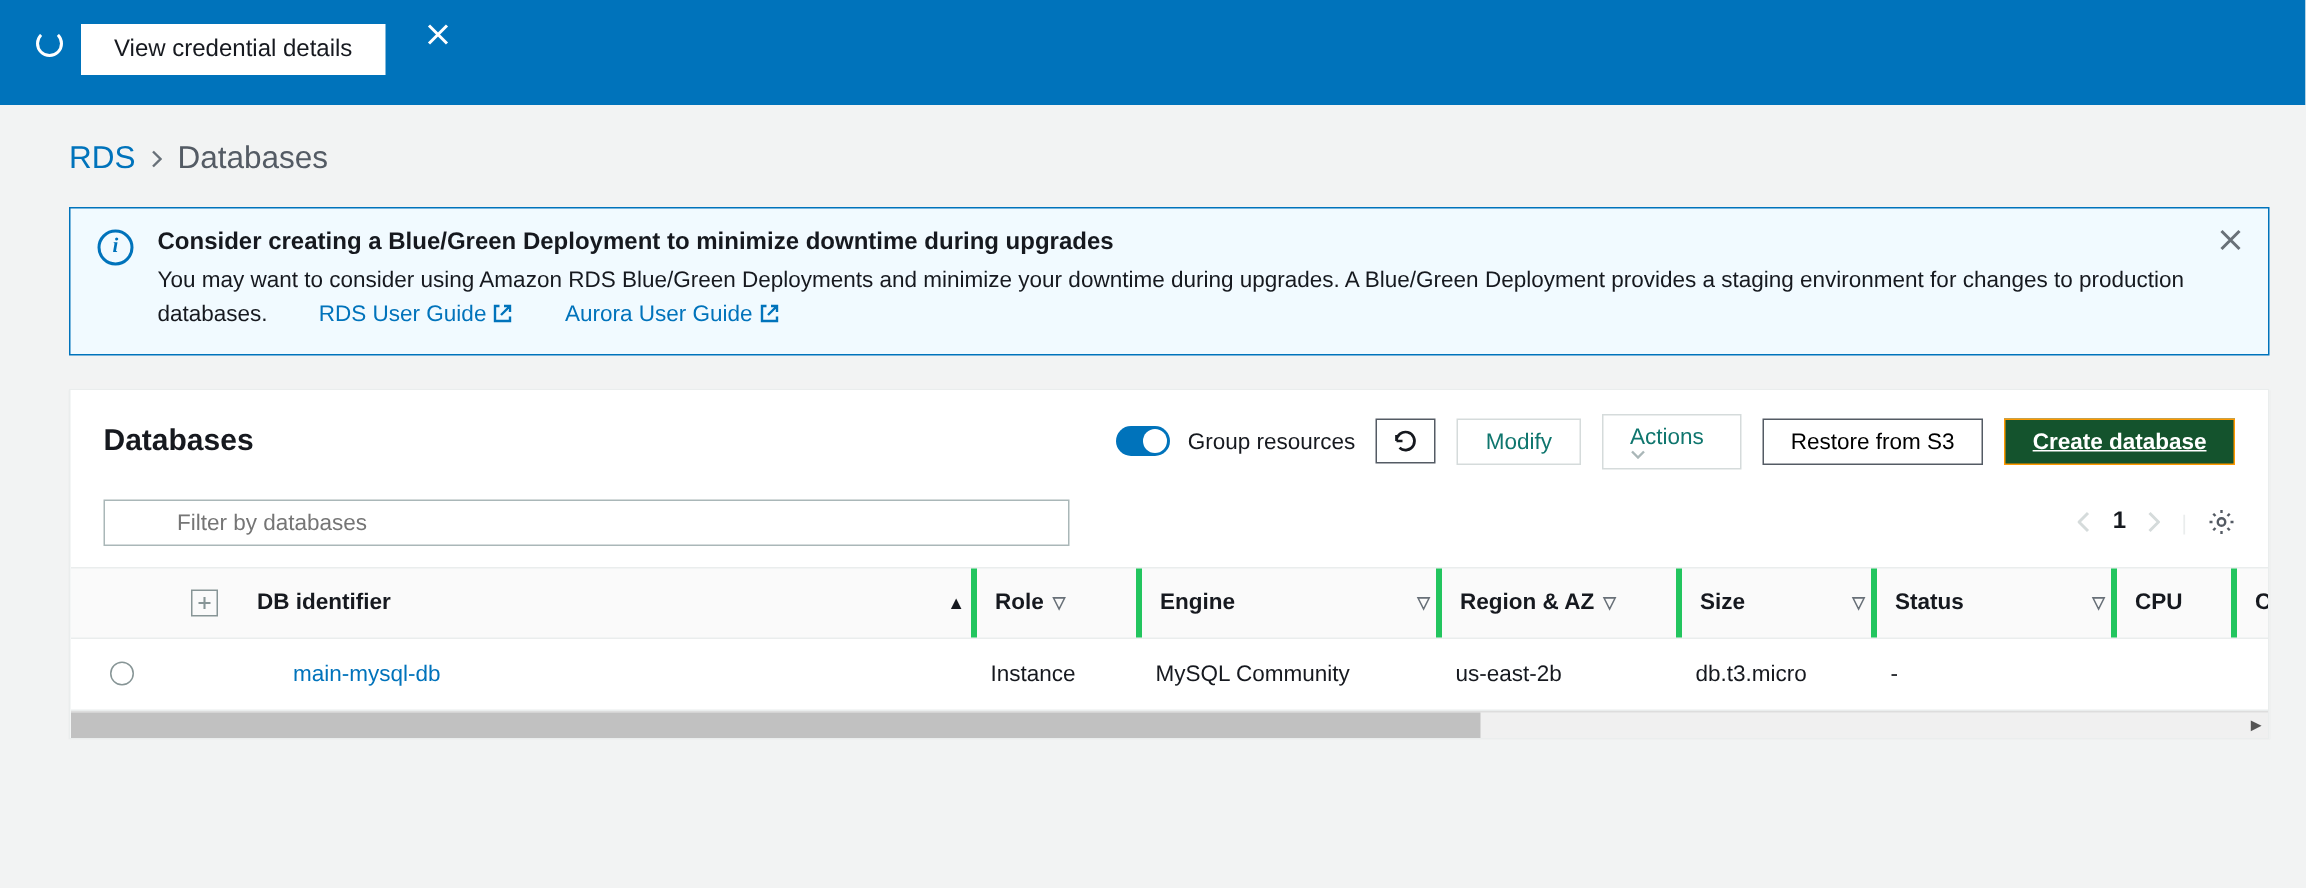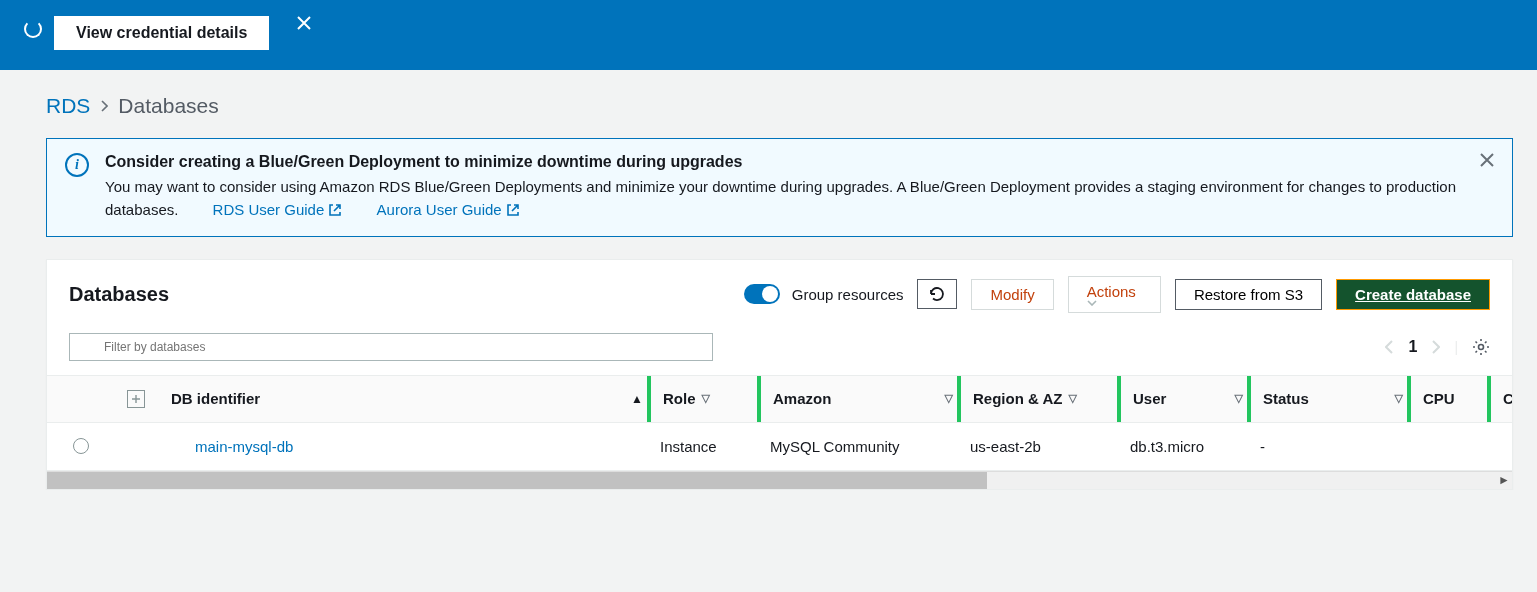--- a/index.html
+++ b/index.html
@@ -26,21 +26,21 @@
   .banner-text { flex: 1; }
   .banner-title { font-size: 18px; font-weight: 700; }
   .banner-title .db-link { text-decoration: underline; }
   .banner-sub { font-size: 16px; margin-top: 6px; font-weight: 400; }
   .view-cred-btn {
     background: #fff;
     color: #16191f;
     border: none;
     padding: 8px 22px;
     font-size: 16px;
-    font-weight: 700;
+    font-weight: 400;
     cursor: pointer;
   }
   .banner-close {
     color: #fff;
     font-size: 20px;
     margin-left: 16px;
     cursor: pointer;
     line-height: 1;
   }
 
@@ -98,30 +98,30 @@
     position: absolute; top: 2px; right: 2px;
   }
   .btn {
     padding: 6px 18px;
     font-size: 15px;
     border: 1px solid #545b64;
     background: #fff;
     cursor: pointer;
   }
   .btn.icon-only { padding: 5px 10px; }
-  .btn.disabled { color: #c2410c; border-color: #d5dbdb; cursor: default; }
+  .btn.disabled { color: #0f766e; border-color: #d5dbdb; cursor: default; }
   .btn.primary { background: #14532d; border-color: #ff9900; color: #fff; font-weight: 700; text-decoration: underline; }
   .btn .caret { margin-left: 6px; }
 
   .filter-row {
     display: flex; align-items: center; padding: 4px 22px 14px 22px; gap: 14px;
   }
   .filter-input {
-    flex: 1; max-width: 910px; border: 1px solid #aab7b8; padding: 6px 10px 6px 34px;
-    font-size: 12px; position: relative;
+    flex: 1; max-width: 910px; border: 1px solid #aab7b8; padding: 6px 10px 6px 48px;
+    font-size: 15px; position: relative;
   }
   .filter-wrap { position: relative; flex: 1; max-width: 910px; display: flex; }
   .filter-wrap .search-icon {
     position: absolute; left: 10px; top: 50%; transform: translateY(-50%);
     color: #687078;
   }
   .pager { display: flex; align-items: center; gap: 14px; color: #687078; font-size: 16px; }
   .pager .num { color: #16191f; font-weight: 700; }
   .pager .arrow { color: #d5dbdb; cursor: default; }
   .gear { color: #545b64; cursor: pointer; }
@@ -297,30 +297,30 @@
           <div class="th">
             <span>DB identifier</span>
             <span style="flex:1"></span>
             <span class="sort">▲</span>
           </div>
           <div class="th th-border">
             <span>Role</span>
             <span class="sort-v">▽</span>
           </div>
           <div class="th th-border">
-            <span>Amazon</span>
+            <span>Engine</span>
             <span style="flex:1"></span>
             <span class="sort-v">▽</span>
           </div>
           <div class="th th-border">
             <span>Region &amp; AZ</span>
             <span class="sort-v">▽</span>
           </div>
           <div class="th th-border">
-            <span>User</span>
+            <span>Size</span>
             <span style="flex:1"></span>
             <span class="sort-v">▽</span>
           </div>
           <div class="th th-border">
             <span>Status</span>
             <span style="flex:1"></span>
             <span class="sort-v">▽</span>
           </div>
           <div class="th th-border">
             <span>CPU</span>

